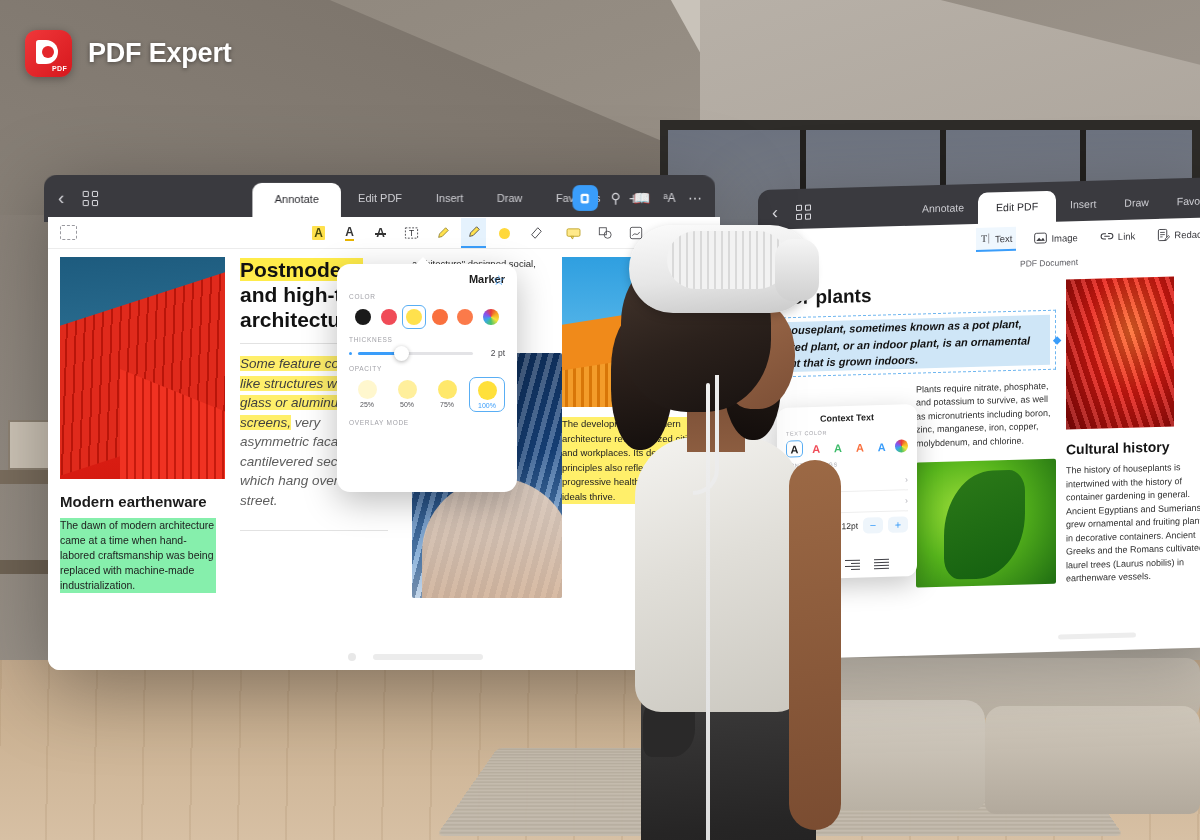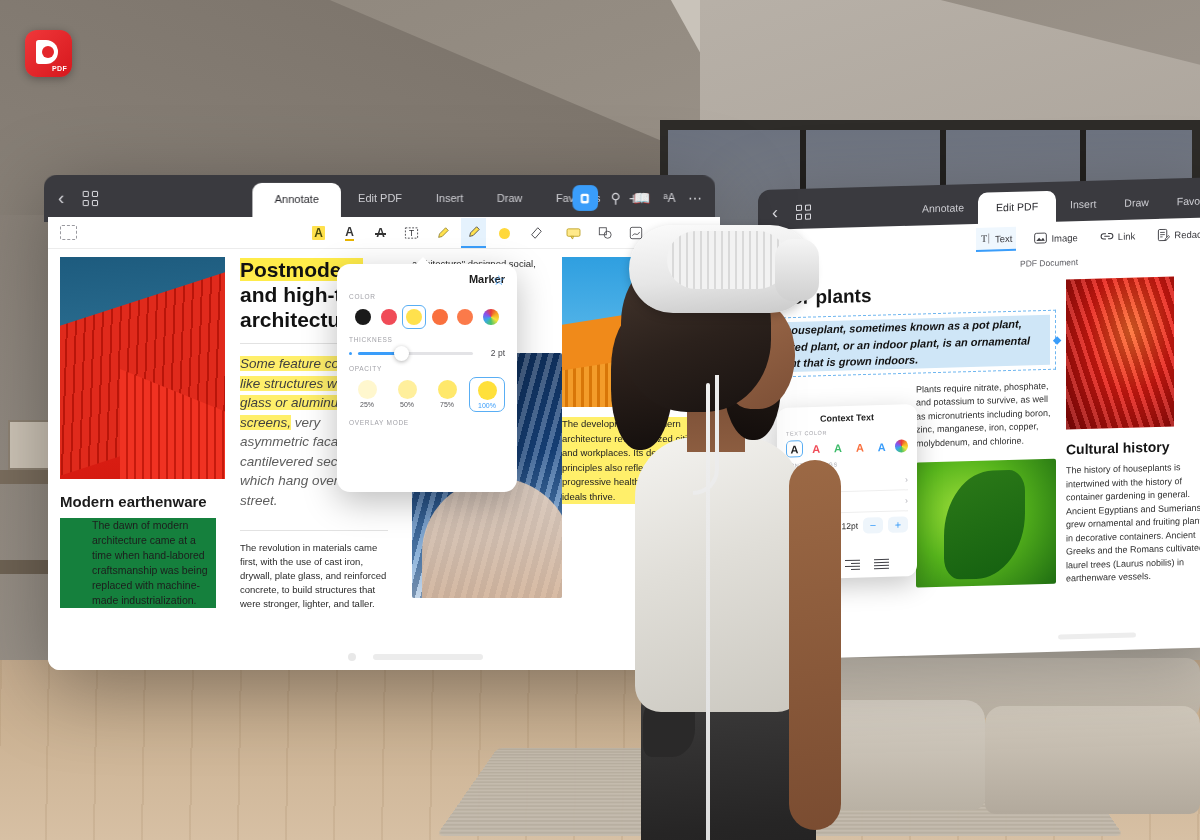--- a/index.html
+++ b/index.html
@@ -125,21 +125,21 @@
     background: linear-gradient(175deg,#1d5b7e 0%, #2a6d90 38%, #2a6d90 39%, #e8281e 40%, #d4190f 100%);
     position:relative; overflow:hidden; }
   .img-red::after { content:""; position:absolute; left:-10px; bottom:0; width:200px; height:150px;
     background: repeating-linear-gradient(92deg,#e02a1c 0 7px,#b9150a 7px 9px);
     transform: skewY(-18deg); transform-origin:left bottom; }
   .img-red::before { content:""; position:absolute; left:60px; bottom:0; width:130px; height:110px;
     background: repeating-linear-gradient(90deg,#f03222 0 6px,#c61a0d 6px 8px);
     transform: skewY(22deg); transform-origin:left bottom; z-index:2; }
 
   .h-mod { font-size:15px; font-weight:bold; color:#1b1b1b; margin:14px 0 8px; }
-  .hl-blue { background:#15803d; font-size:10.5px; line-height:15px; color:#1d1d1d;padding-left:32px; }
+  .hl-blue { background:#86efac; font-size:10.5px; line-height:15px; color:#1d1d1d; }
   .ptext { font-size:9.5px; line-height:14px; color:#2a2a2a; }
 
   .h-big { font-size:21px; font-weight:bold; line-height:25px; color:#121212; }
   .h-big .hl { background:#ffec4a; }
   .rule { height:1px; background:#e2e2e2; margin:11px 0 10px; }
   .italic-para { font-size:13.5px; line-height:19.5px; font-style:italic; color:#5d5d5d;
     font-weight:500; }
   .italic-para .hl { background:#ffef6a; color:#3f3f3f; }
 
   .img-blue { width:150px; height:245px; border-radius:2px; overflow:hidden; position:relative;
@@ -325,20 +325,21 @@
   <div class="rug"></div>
   <div class="sofa-back"></div>
   <div class="sofa-l"></div>
   <div class="sofa-r"></div>
 </div>
 
 <div id="brand">
   <div class="brand-icon">
     <span class="brand-pdf">PDF</span>
   </div>
+  <div class="brand-text">PDF Expert</div>
 </div>
 
 <div id="win1">
   <div class="w1-chrome">
     <div class="nav-back">‹</div>
     <div class="nav-grid">
         <i></i>
         <i></i>
         <i></i>
         <i></i>
@@ -434,21 +435,20 @@
       <div class="col c2">
         <div class="h-big">
           <span class="hl">Postmodern</span>
           <span>and high-tech architecture</span>
         </div>
         <div class="rule"></div>
         <div class="italic-para">
           <span class="hl">Some feature collage-like structures wrapping glass  or aluminum screens,</span><span> very asymmetric facades and cantilevered sections which hang over the street.</span>
         </div>
         <div class="rule" style="margin-top:20px"></div>
-        <div class="ptext">The revolution in materials came first, with the use of cast iron, drywall, plate glass, and reinforced concrete, to build structures that were stronger, lighter, and taller.</div>
       </div>
 
       <div class="col c3">
         <div class="ptext" style="min-height:96px">architecture" designed social, attitude</div>
         <div class="img-blue"></div>
       </div>
 
       <div class="col c4">
         <div class="img-orange"></div>
         <div class="yl-para" style="margin-top:10px">The development of Modern architecture revolutionized cities and workplaces. Its design principles also reflected progressive health, and social ideals thrive.</div>

